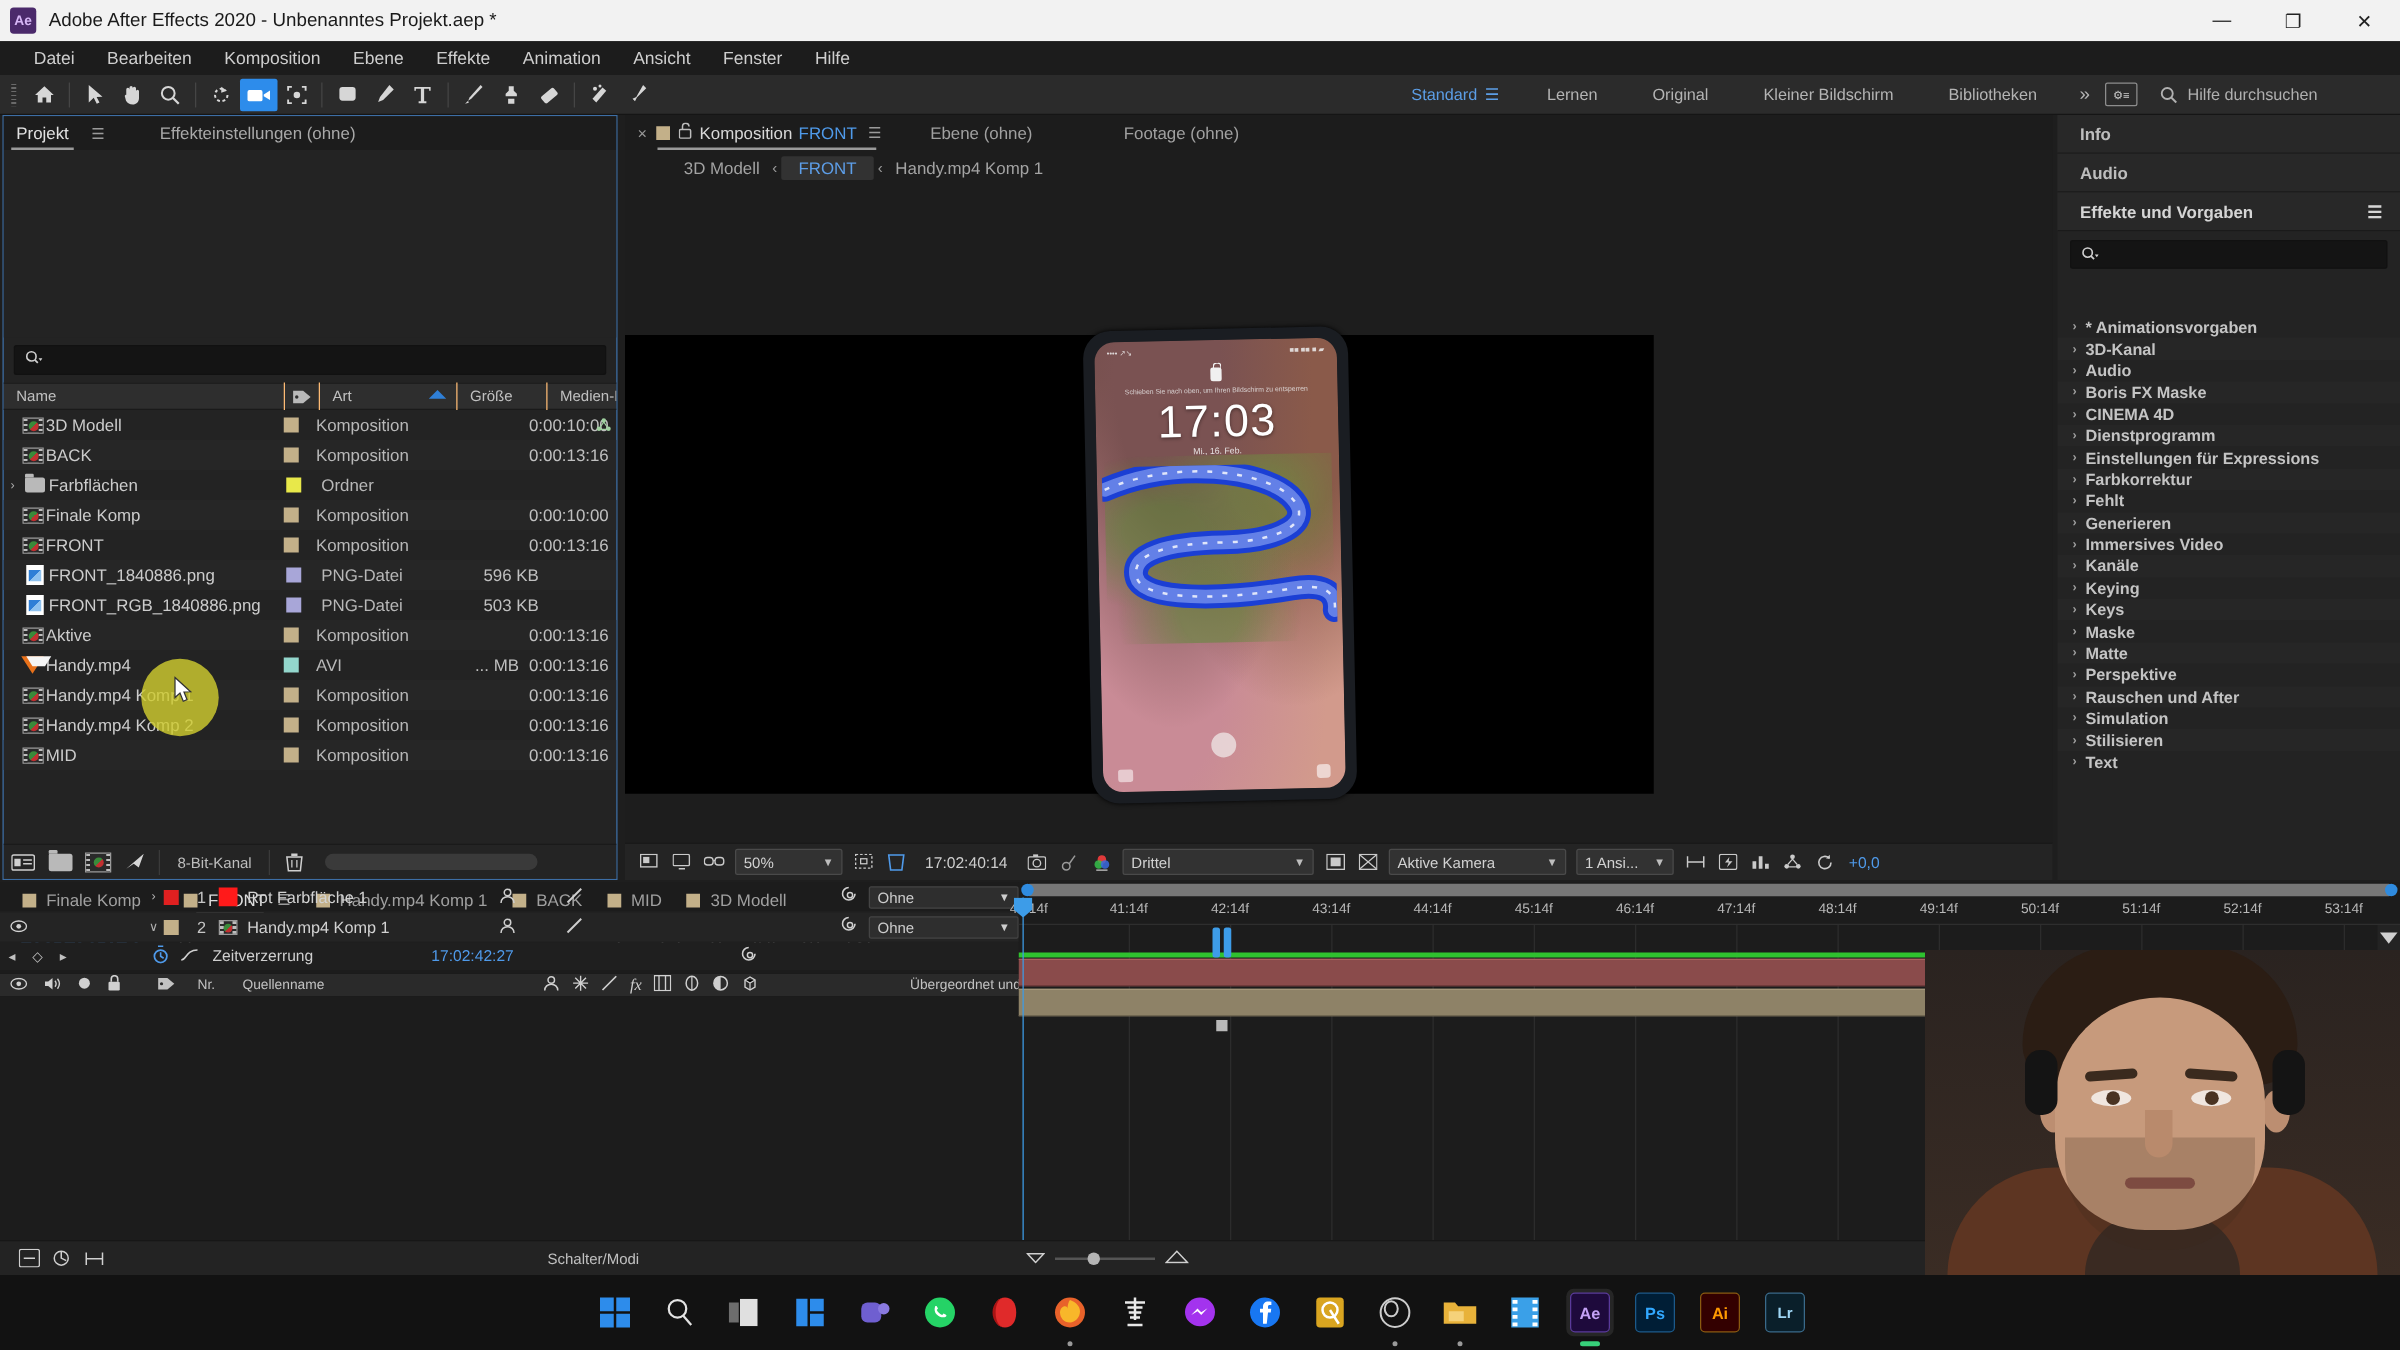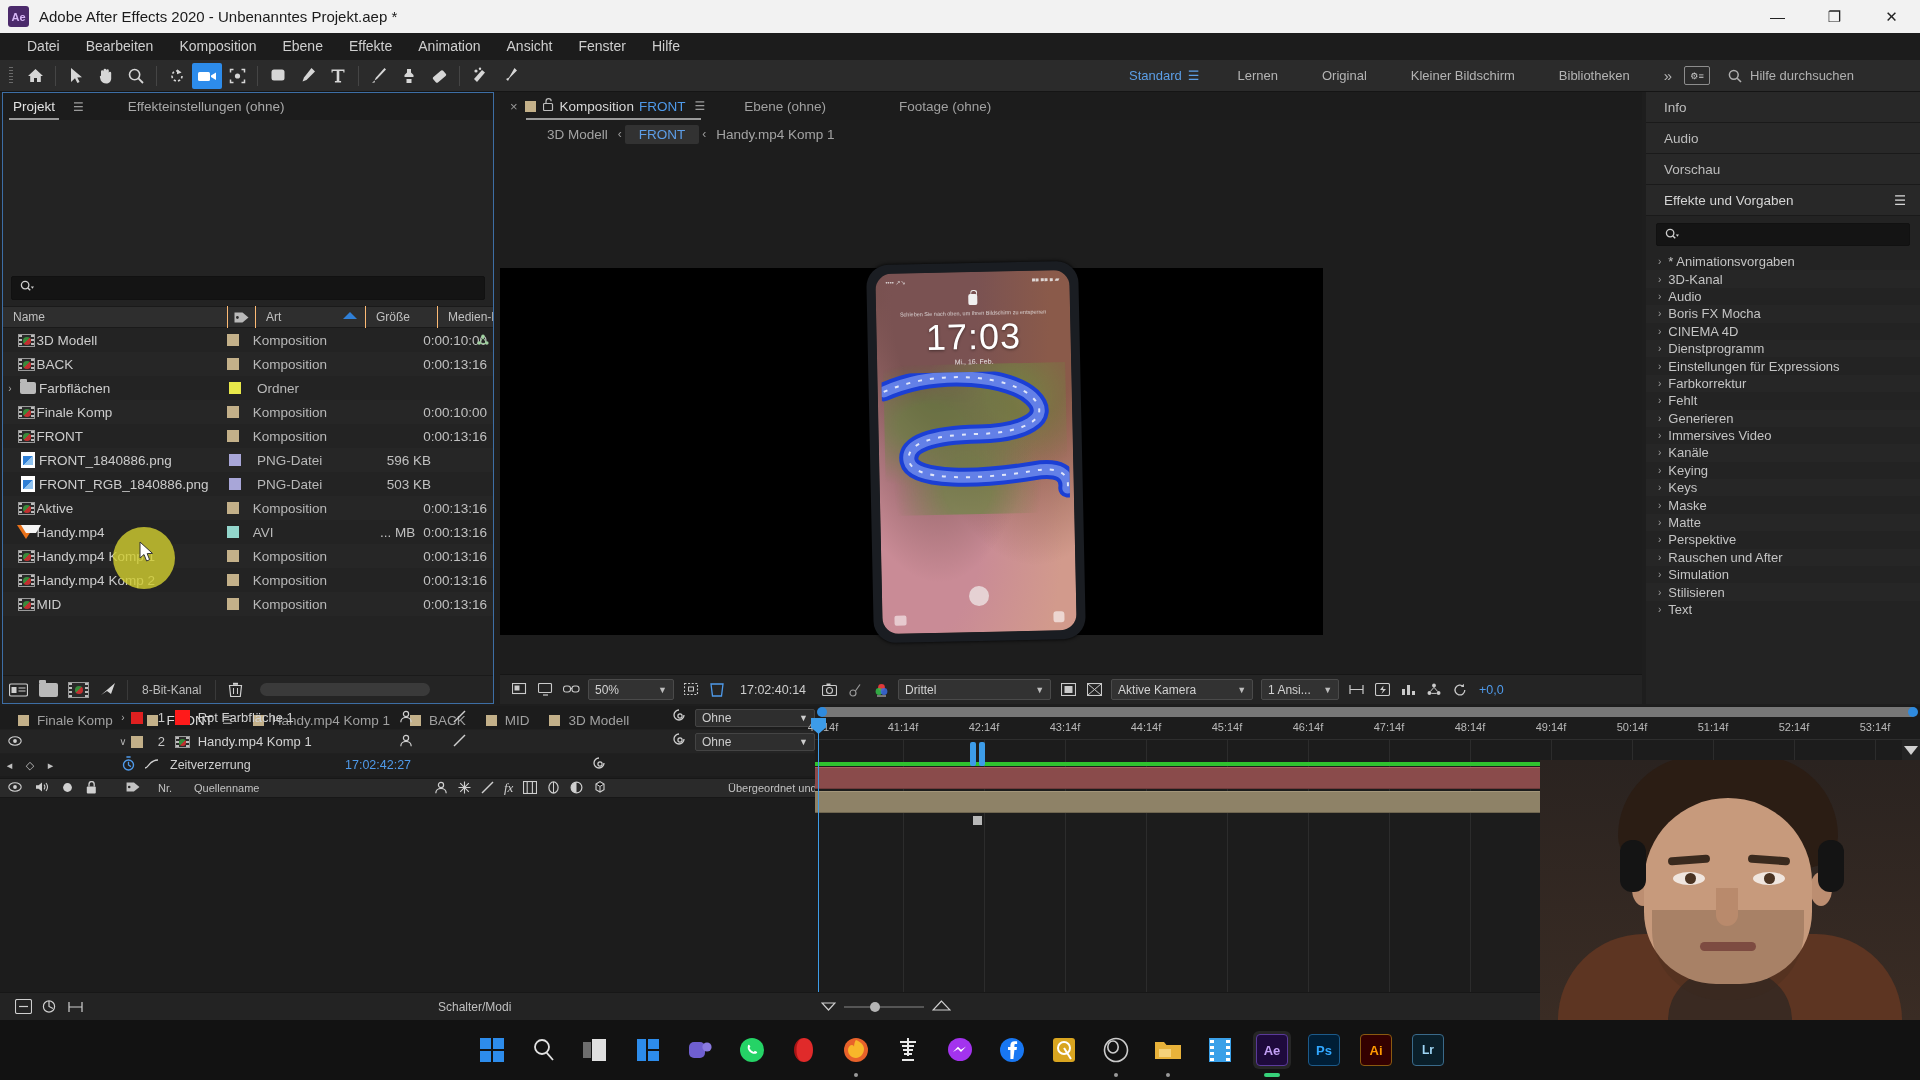--- a/index.html
+++ b/index.html
@@ -170,21 +170,21 @@
   .comp-footer { position:absolute; left:0; bottom:0; width:1142px; height:30px;
      background:#242424; display:flex; align-items:center; border-top:1px solid #161616; padding-left:6px;}
   .cf-icon { width:26px;height:24px; display:flex;align-items:center;justify-content:center; color:#cacaca; font-size:13px;}
   .cf-sel { height:21px; background:#323232; border:1px solid #4a4a4a; border-radius:2px; display:flex; align-items:center;
      padding:0 6px; font-size:12px; color:#d2d2d2; margin:0 4px;}
   .cf-sel .cv { margin-left:auto; padding-left:12px; color:#bdbdbd; font-size:9px;}
   .cf-time { font-size:12.5px; color:#cdcdcd; padding:0 10px;}
   .cf-plus { color:#4f9aea; font-size:12.5px; padding-left:6px;}
 
   
-  .panel-right { position:absolute; left:1646px; top:92px; width:274px; height:612px; background:#232323;}
+  .panel-right { position:absolute; left:1646px; top:92px; width:274px; height:612px; background:#232323;font-weight:bold;}
   .rp-strip { height:31px; display:flex; align-items:center; padding-left:18px; font-size:13.5px; color:#bdbdbd;
      border-bottom:1px solid #1a1a1a; background:#282828;}
   .rp-strip.head { justify-content:space-between; padding-right:14px; color:#d5d5d5;}
   .rp-search { margin:7px 10px 5px 10px; height:23px; background:#141414; border:1px solid #111;
      display:flex;align-items:center;padding-left:8px; border-radius:2px;}
   .fx-list { position:absolute; left:0; right:0; top:161px; bottom:0; overflow:hidden; }
   .fx-row { height:17.4px; display:flex; align-items:center; font-size:13px; color:#c4c4c4; padding-left:12px;}
   .fx-row:nth-child(even){background:#262626;}
   .fx-chev { color:#9f9f9f; font-size:10px; margin-right:7px;}
 
@@ -868,21 +868,20 @@
             <path d="M10.8 0.8l.2 3.2-3.2-.2z" fill="#cacaca"></path>
           </svg>
       </div>
       <div class="cf-plus">+0,0</div>
     </div>
   </div>
 
   <div class="panel-right">
     <div class="rp-strip">Info</div>
     <div class="rp-strip">Audio</div>
-    <div class="rp-strip">Vorschau</div>
     <div class="rp-strip head">
       <span>Effekte und Vorgaben</span>
       <span>☰</span>
     </div>
     <div class="rp-search">
       <svg width="14" height="13" viewBox="0 0 15 13">
           <circle cx="5.5" cy="5" r="4" fill="none" stroke="#cfcfcf" stroke-width="1.4"></circle>
           <line x1="8.4" y1="8" x2="11" y2="10.6" stroke="#cfcfcf" stroke-width="1.5"></line>
           <path d="M11.6 6.6 L15 6.6 L13.3 9Z" fill="#cfcfcf"></path>
         </svg>
@@ -895,21 +894,21 @@
       <div class="fx-row">
           <span class="fx-chev">›</span>
           <span>3D-Kanal</span>
         </div>
       <div class="fx-row">
           <span class="fx-chev">›</span>
           <span>Audio</span>
         </div>
       <div class="fx-row">
           <span class="fx-chev">›</span>
-          <span>Boris FX Mocha</span>
+          <span>Boris FX Maske</span>
         </div>
       <div class="fx-row">
           <span class="fx-chev">›</span>
           <span>CINEMA 4D</span>
         </div>
       <div class="fx-row">
           <span class="fx-chev">›</span>
           <span>Dienstprogramm</span>
         </div>
       <div class="fx-row">

